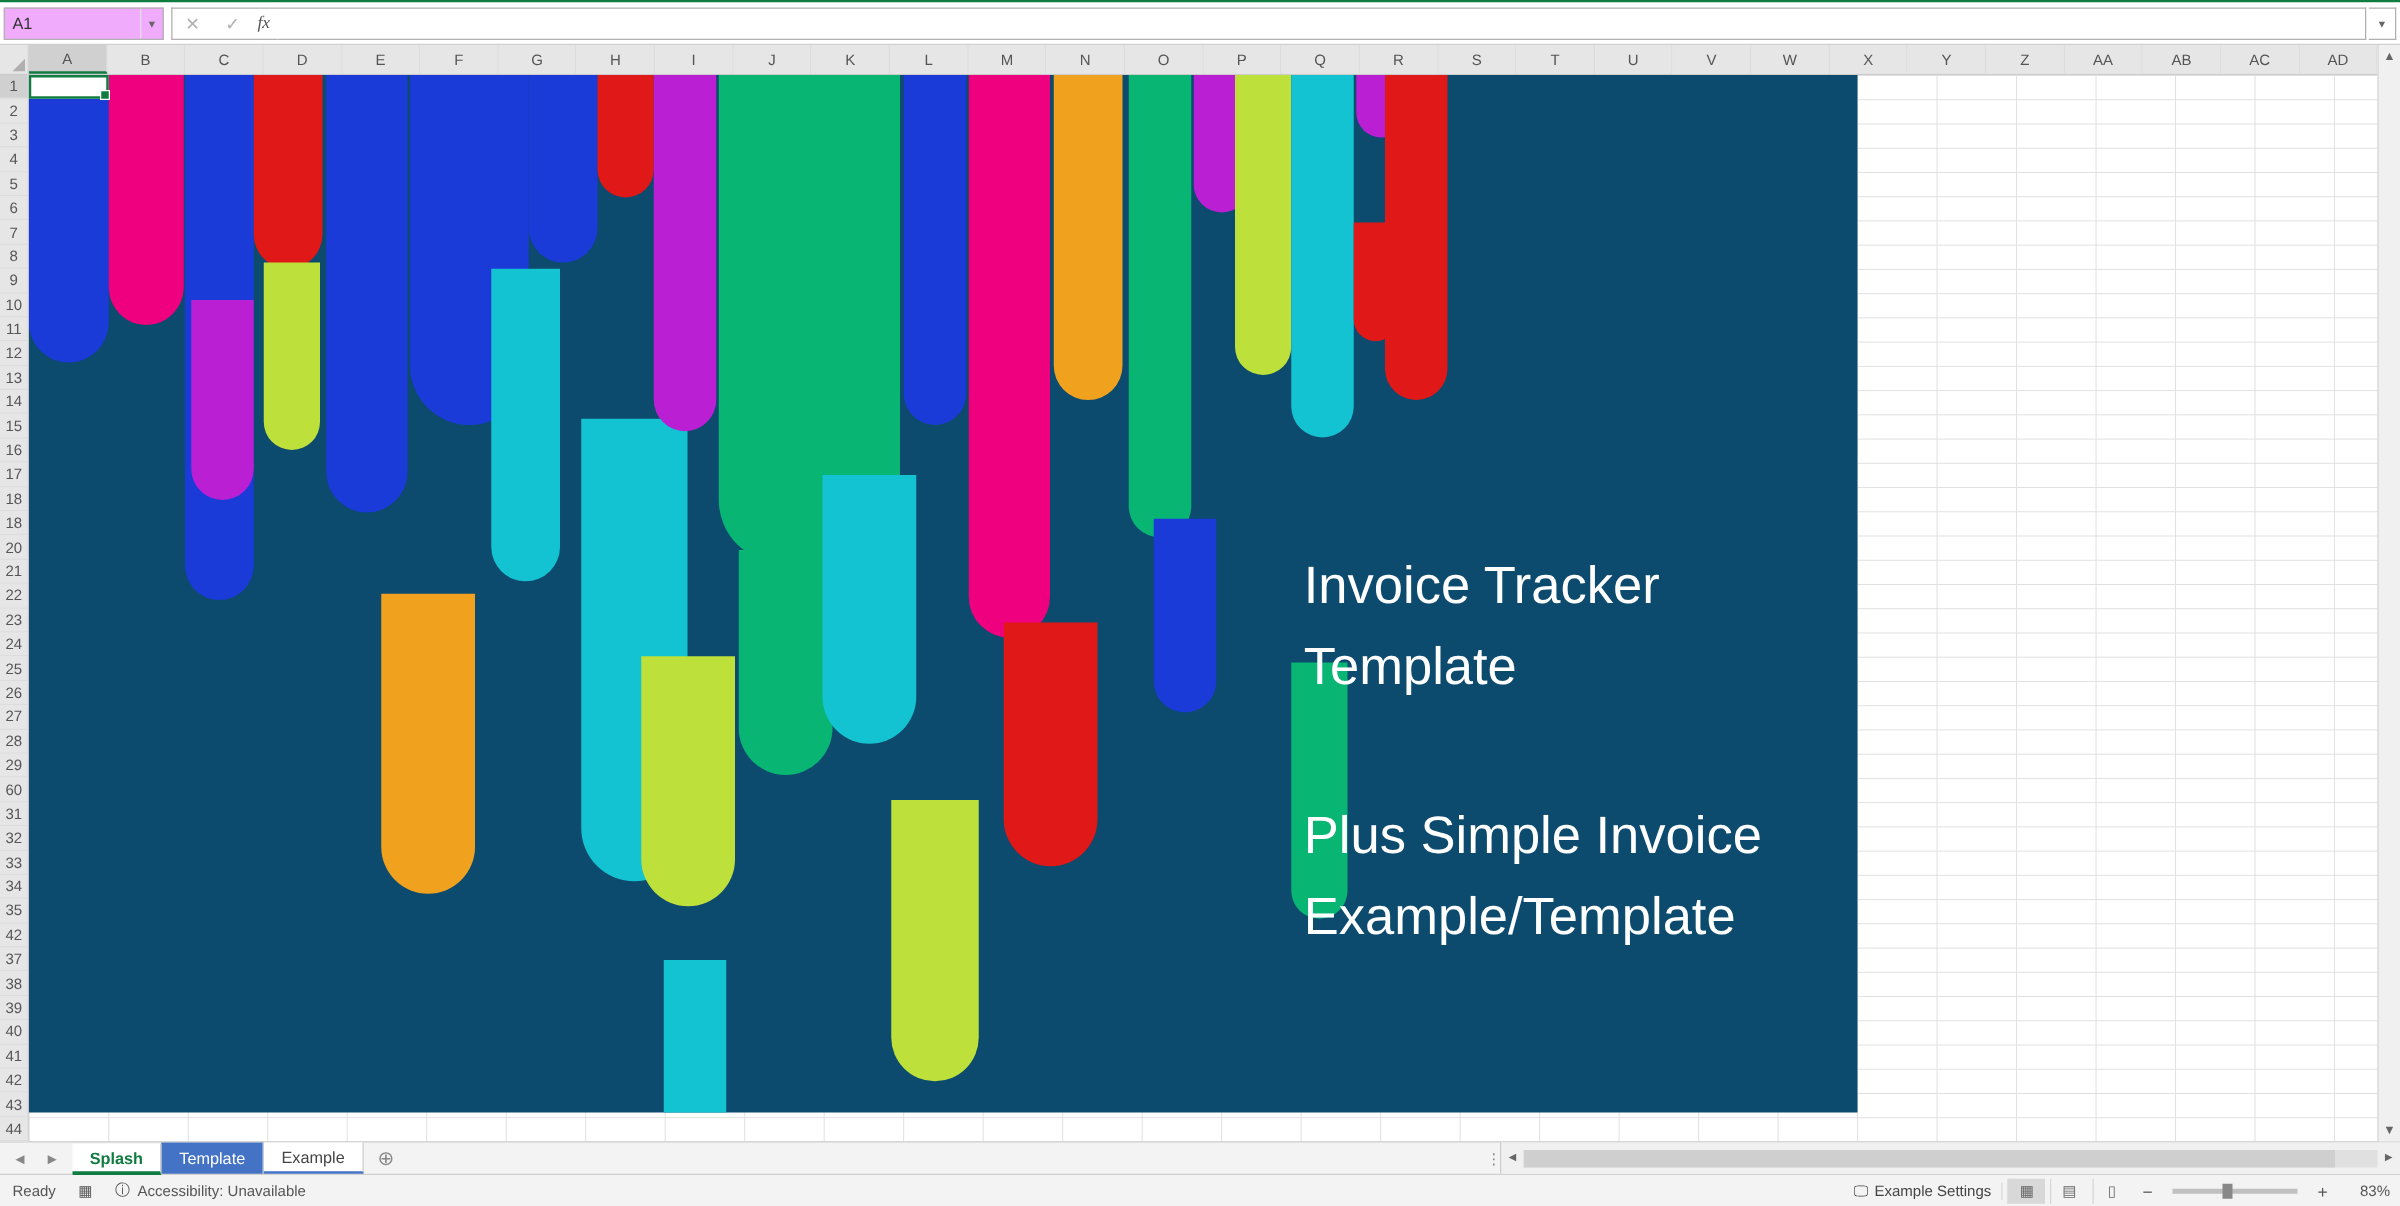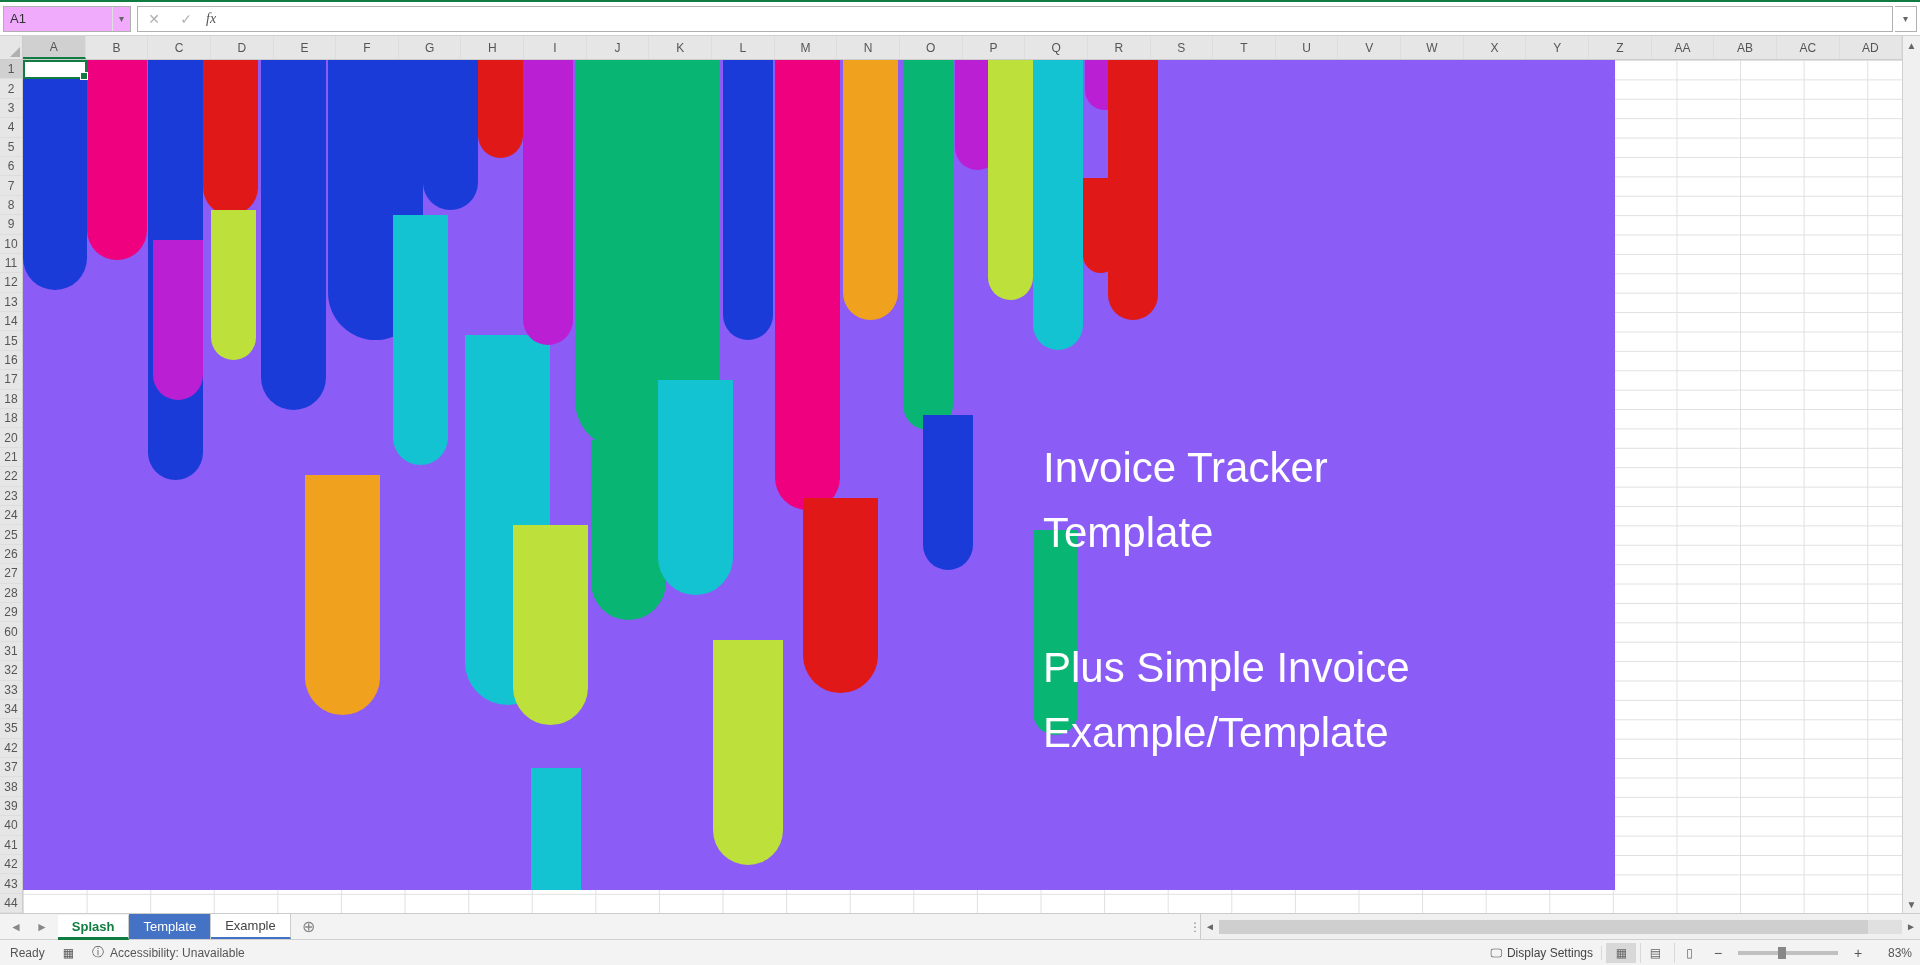--- a/index.html
+++ b/index.html
@@ -36,21 +36,21 @@
 
 .cells { position: relative; height: 853px; display: flex; }
 .gridlines { position: absolute; inset: 0; background-image:
   linear-gradient(to right, #e0e0e0 1px, transparent 1px),
   linear-gradient(to bottom, #e0e0e0 1px, transparent 1px);
   background-size: 63.6px 19.4px; }
 .active-cell { position: absolute; left: 0; top: 0; width: 63.6px; height: 19.4px; border: 2px solid #107c41; background: #fff; z-index: 5; }
 .active-cell::after { content: ""; position: absolute; right: -3px; bottom: -3px; width: 6px; height: 6px; background: #107c41; border: 1px solid #fff; }
 
 
-.splash { position: absolute; left: 0; top: 0; width: 1592px; height: 830px; background: #8b5cf6; z-index: 3; overflow: hidden; padding-left: 11px; }
+.splash { position: absolute; left: 0; top: 0; width: 1463px; height: 830px; background: #0c4a6e; z-index: 3; overflow: hidden; padding-left: 11px; }
 .splash-text { position: absolute; left: 1020px; top: 375px; color: #fff; font-family: "Century Gothic","Segoe UI",Arial,sans-serif; font-size: 42px; line-height: 1.55; font-weight: 300; }
 .splash-text .t1 { margin-bottom: 70px; }
 
 
 .vscroll { width: 18px; flex: 0 0 18px; background: #f0f0f0; border-left: 1px solid #d0d0d0; display: flex; flex-direction: column; }
 .vscroll .arrow { height: 18px; display: flex; align-items: center; justify-content: center; font-size: 10px; color: #666; cursor: pointer; background: #f0f0f0; }
 .vscroll .track { flex: 1; background: #f0f0f0; }
 
 
 .tabrow { height: 26px; display: flex; align-items: stretch; border-top: 1px solid #ccc; background: #f3f3f3; }
@@ -275,21 +275,21 @@
     <div class="sb-item">Ready</div>
     <div class="sb-item">▦</div>
     <div class="sb-item">
       <span>ⓘ</span>
       <span>Accessibility: Unavailable</span>
     </div>
   </div>
   <div class="sb-right">
     <div class="disp-settings">
       <span>🖵</span>
-      <span>Display Settings</span>
+      <span>Example Settings</span>
     </div>
     <div class="view-btn active">▦</div>
     <div class="view-btn">▤</div>
     <div class="view-btn">▯</div>
     <div class="zoom-out">−</div>
     <div class="zoom-slider"></div>
     <div class="zoom-in">+</div>
     <div class="zoom-pct">83%</div>
   </div>
 </div>

